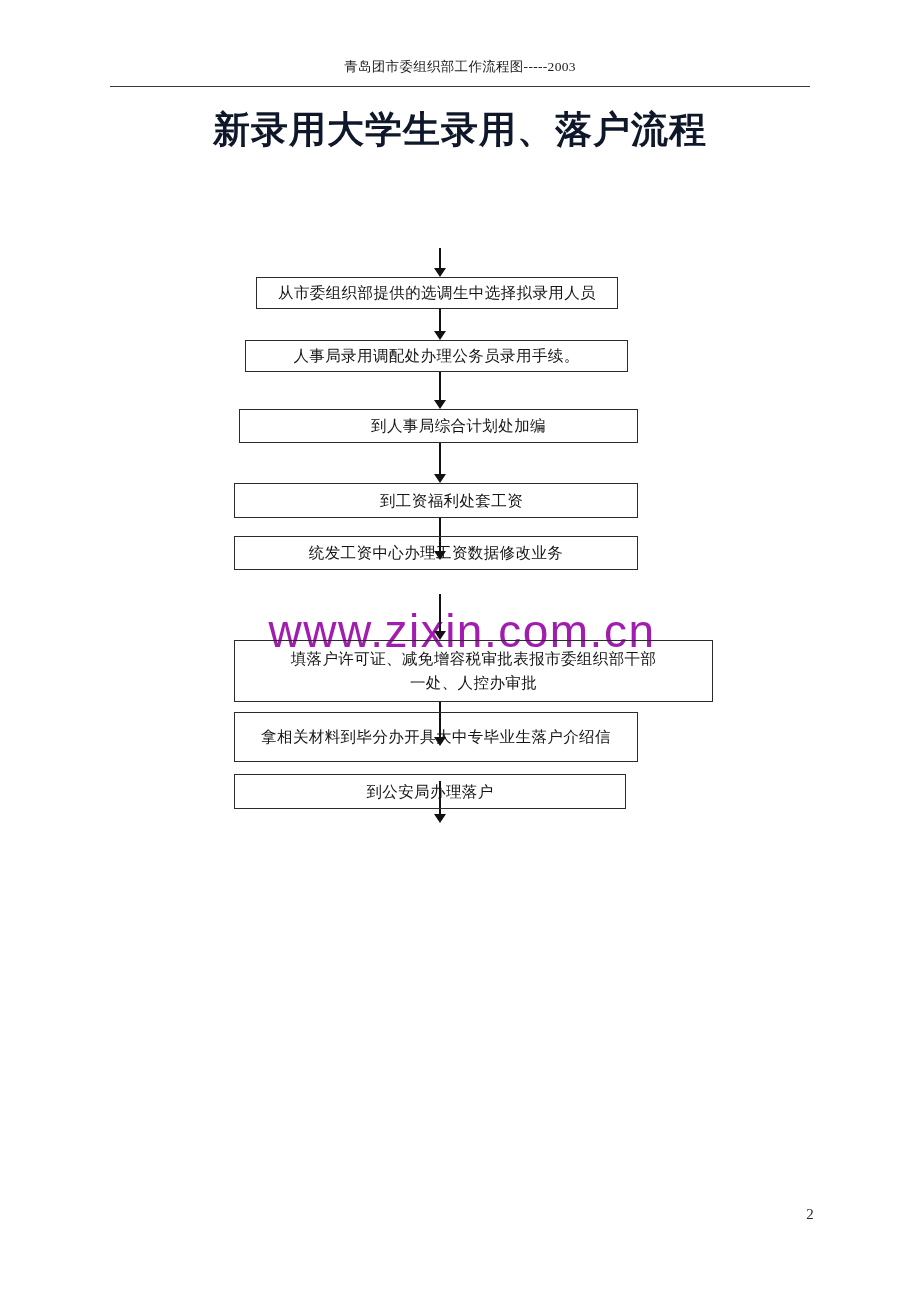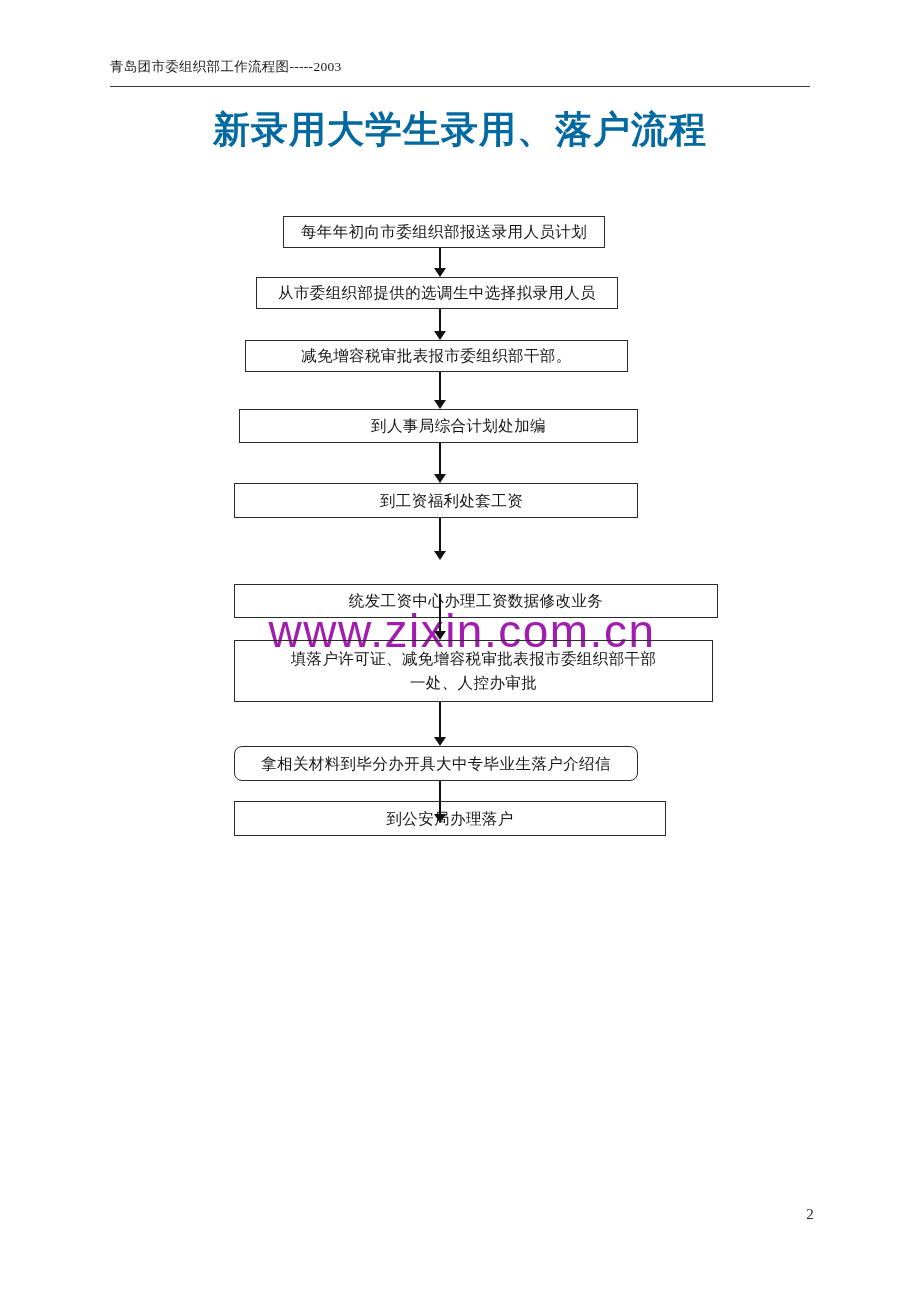--- a/index.html
+++ b/index.html
@@ -22,20 +22,21 @@
     width: 920px;
     height: 1302px;
   }
 
   
   .header-wrap {
     position: absolute;
     left: 110px;
     top: 58px;
     width: 700px;
+    text-align: center;
   }
   .header-text {
     font-family: "Liberation Serif", "DejaVu Serif", serif;
     font-size: 13.5px;
     letter-spacing: 0.3px;
     color: #1a1a1a;
     line-height: 18px;
     white-space: nowrap;
   }
   .header-rule {
@@ -52,21 +53,21 @@
     position: absolute;
     left: 60px;
     top: 104px;
     width: 800px;
     text-align: center;
     font-family: "Liberation Serif", "DejaVu Serif", serif;
     font-size: 37px;
     font-weight: bold;
     letter-spacing: 1px;
     line-height: 52px;
-    color: #0369a1;
+    color: #0f172a;
     white-space: nowrap;
   }
 
   
   .watermark {
     position: absolute;
     left: 222px;
     top: 606px;
     width: 480px;
     text-align: center;
@@ -110,24 +111,24 @@
     white-space: pre-line;
     padding: 0 6px;
   }
 
   
   .n1 { left: 283px; top: 216px; width: 322px; height: 32px; }
   .n2 { left: 256px; top: 277px; width: 362px; height: 32px; }
   .n3 { left: 245px; top: 340px; width: 383px; height: 32px; }
   .n4 { left: 239px; top: 409px; width: 399px; height: 34px; padding-left: 40px; }
   .n5 { left: 234px; top: 483px; width: 404px; height: 35px; padding-left: 31px; }
-  .n6 { left: 234px; top: 584px; width: 484px; height: 34px; }
+  .n6 { left: 234px; top: 536px; width: 404px; height: 34px; }
   .n7 { left: 234px; top: 640px; width: 479px; height: 62px; }
-  .n8 { left: 234px; top: 746px; width: 404px; height: 35px; border-radius: 8px; }
-  .n9 { left: 234px; top: 801px; width: 432px; height: 35px; }
+  .n8 { left: 234px; top: 712px; width: 404px; height: 50px; }
+  .n9 { left: 234px; top: 774px; width: 392px; height: 35px; }
 
   
   .conn {
     position: absolute;
     left: 439px;
     width: 2px;
     background: #111111;
   }
   .conn::after {
     content: "";
@@ -171,32 +172,29 @@
     <div class="header-text">青岛团市委组织部工作流程图-----2003</div>
   </div>
   <div class="header-rule"></div>
 
   <div class="doc-title">新录用大学生录用、落户流程</div>
 
   <div class="watermark">www.zixin.com.cn</div>
 
   <div class="flow">
 
-    <div class="node n1">
-      <span class="node-label">每年年初向市委组织部报送录用人员计划</span>
-    </div>
     <div class="conn c1"></div>
 
     <div class="node n2">
       <span class="node-label">从市委组织部提供的选调生中选择拟录用人员</span>
     </div>
     <div class="conn c2"></div>
 
     <div class="node n3">
-      <span class="node-label">减免增容税审批表报市委组织部干部。</span>
+      <span class="node-label">人事局录用调配处办理公务员录用手续。</span>
     </div>
     <div class="conn c3"></div>
 
     <div class="node n4">
       <span class="node-label">到人事局综合计划处加编</span>
     </div>
     <div class="conn c4"></div>
 
     <div class="node n5">
       <span class="node-label">到工资福利处套工资</span>

